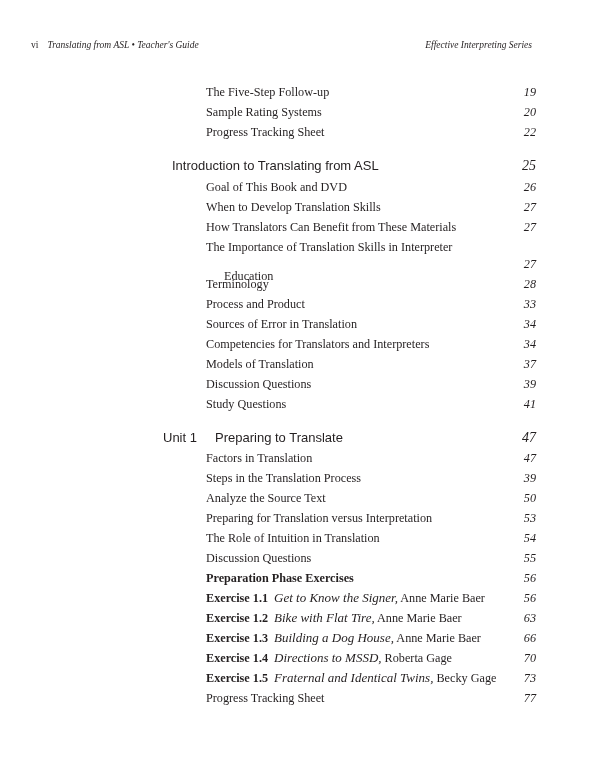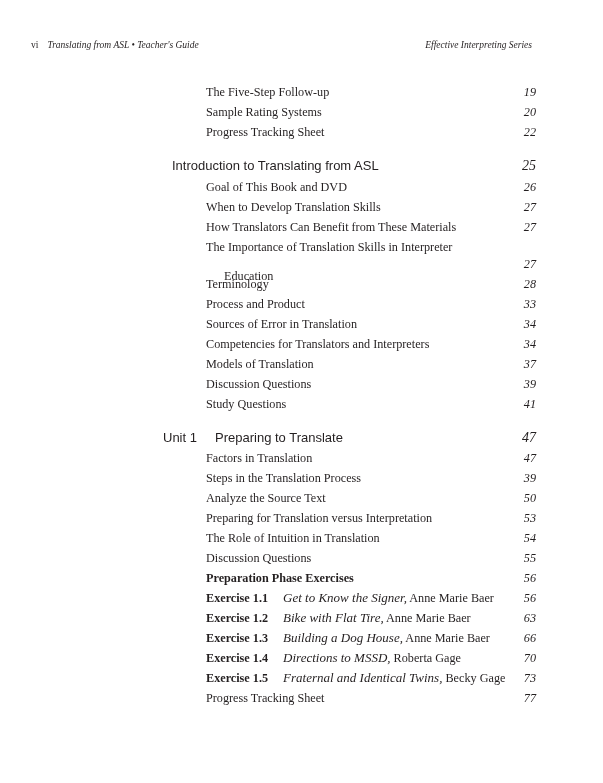--- a/index.html
+++ b/index.html
@@ -12,21 +12,21 @@
     .toc { position: absolute; left: 0; top: 0; width: 603px; }
     .row { position: absolute; left: 0; width: 603px; font-family: "Liberation Serif", serif; font-size: 12.2px; line-height: 16px; white-space: nowrap; }
     .row .label { position: absolute; left: 206px; }
     .row .label.cont { left: 224px; margin-top: 12px; }
     .row .page { position: absolute; right: 67px; text-align: right; font-style: italic; }
     .row.head .label { left: 163px; font-family: "Liberation Sans", sans-serif; font-size: 13px; margin-left: 9px; }
     .row.head .unit-num { position: absolute; left: 163px; font-family: "Liberation Sans", sans-serif; font-size: 13px; }
     .row.head.unit .label { left: 206px; }
     .row.head .page { font-size: 14px; font-family: "Liberation Serif", serif; }
     .bold { font-weight: bold; text-align: right; }
-    .ex-num { font-weight: bold; margin-right: 15px; }
+    .ex-num { font-weight: bold; margin-right: 6px; }
     .ex-title { font-style: italic; font-size: 13px; }
   </style>
 </head>
 <body>
 
 <div class="running-head">
   <div class="rh-left">
     <span class="folio">vi</span><span class="title">Translating from ASL • Teacher's Guide</span>
   </div>
   <div class="rh-right">Effective Interpreting Series</div>

